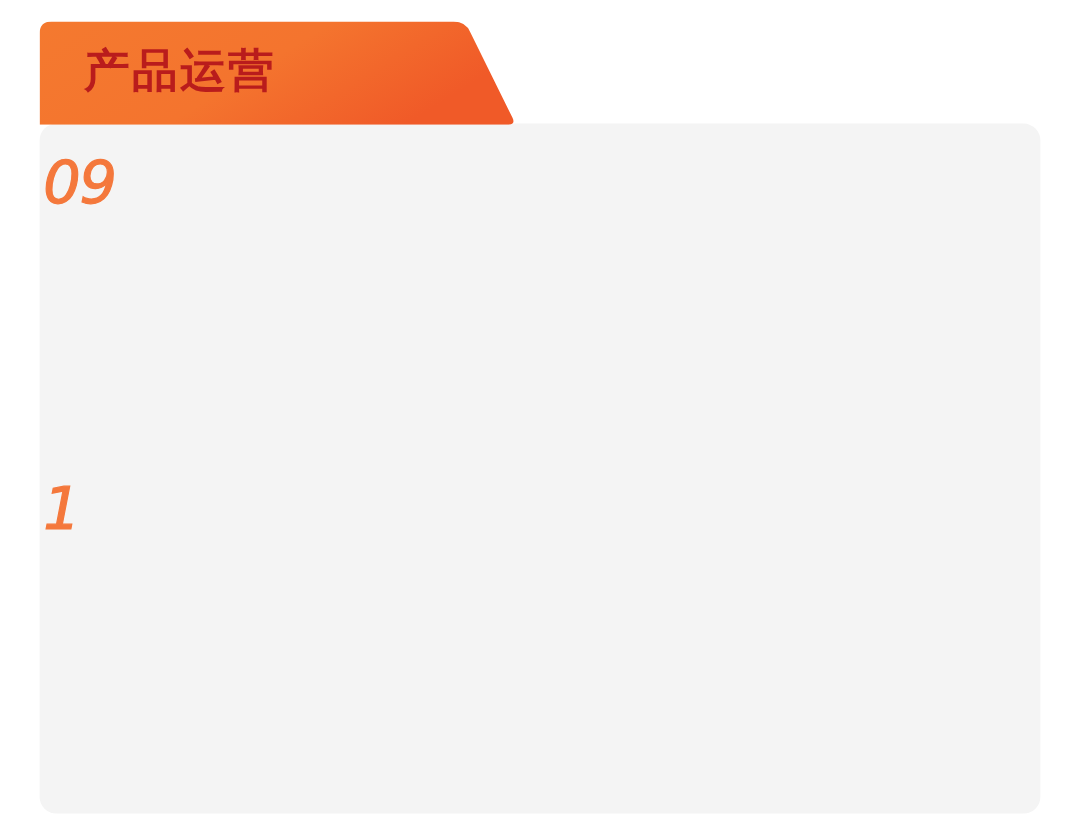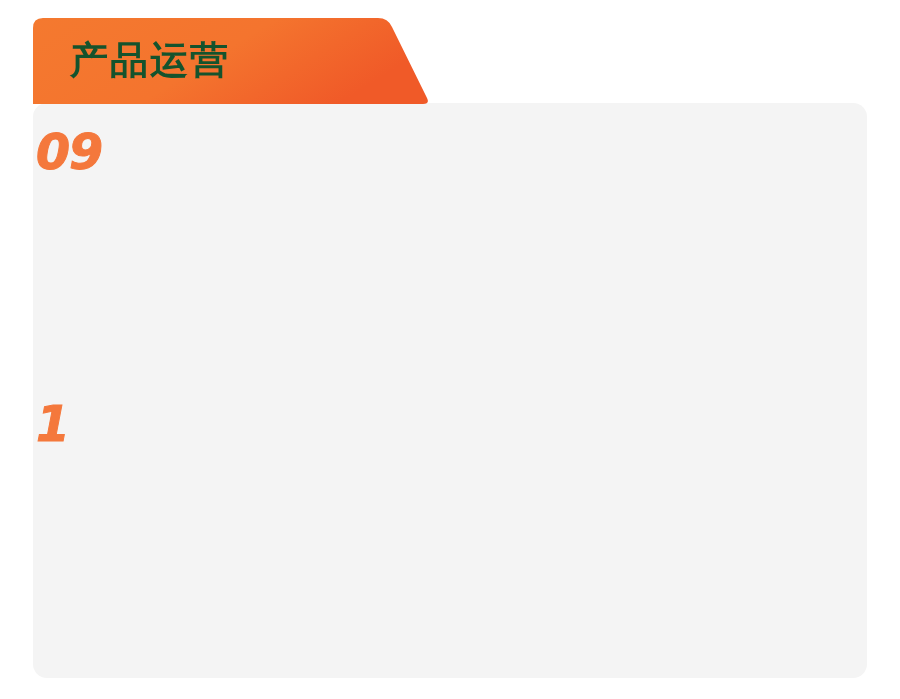--- a/index.html
+++ b/index.html
@@ -29,21 +29,21 @@
     inset: 0;
     width: 100%;
     height: 100%;
   }
   #banner-title {
     position: absolute;
     left: 37px;
     top: 50%;
     transform: translateY(-50%);
     margin-top: -1px;
-    color: #14532d;
+    color: #b91c1c;
     font-size: 38px;
     font-weight: bold;
     letter-spacing: 2px;
     line-height: 1;
     white-space: nowrap;
     z-index: 4;
   }
 
   
   #card {
@@ -93,21 +93,21 @@
     letter-spacing: 1.5px;
     white-space: nowrap;
     line-height: 1;
     text-shadow: 0 1px 0 rgba(200,140,0,.18);
   }
   .sec-number {
     position: absolute;
     left: 0;
     top: -5px;
     font-size: 49px;
-    font-weight: bold;
+    font-weight: normal;
     font-style: italic;
     color: #f4783c;
     letter-spacing: -1px;
     line-height: 1;
     z-index: 2;
     -webkit-text-stroke: 1px #f4783c;
     font-family: "DejaVu Sans", "Liberation Sans", sans-serif;
   }
 
   

